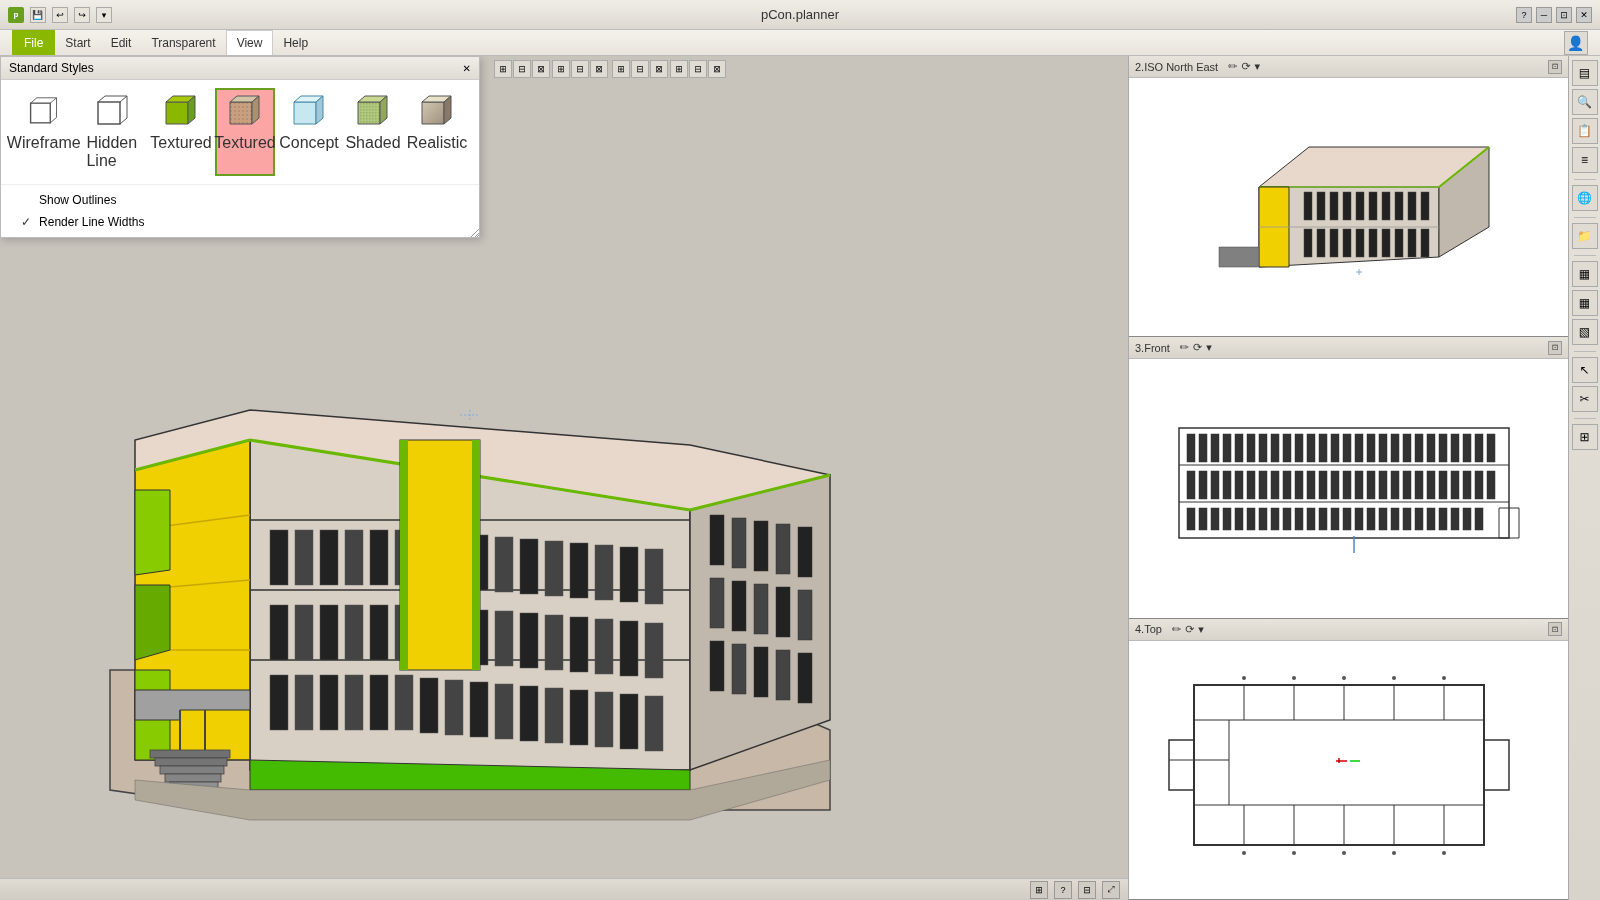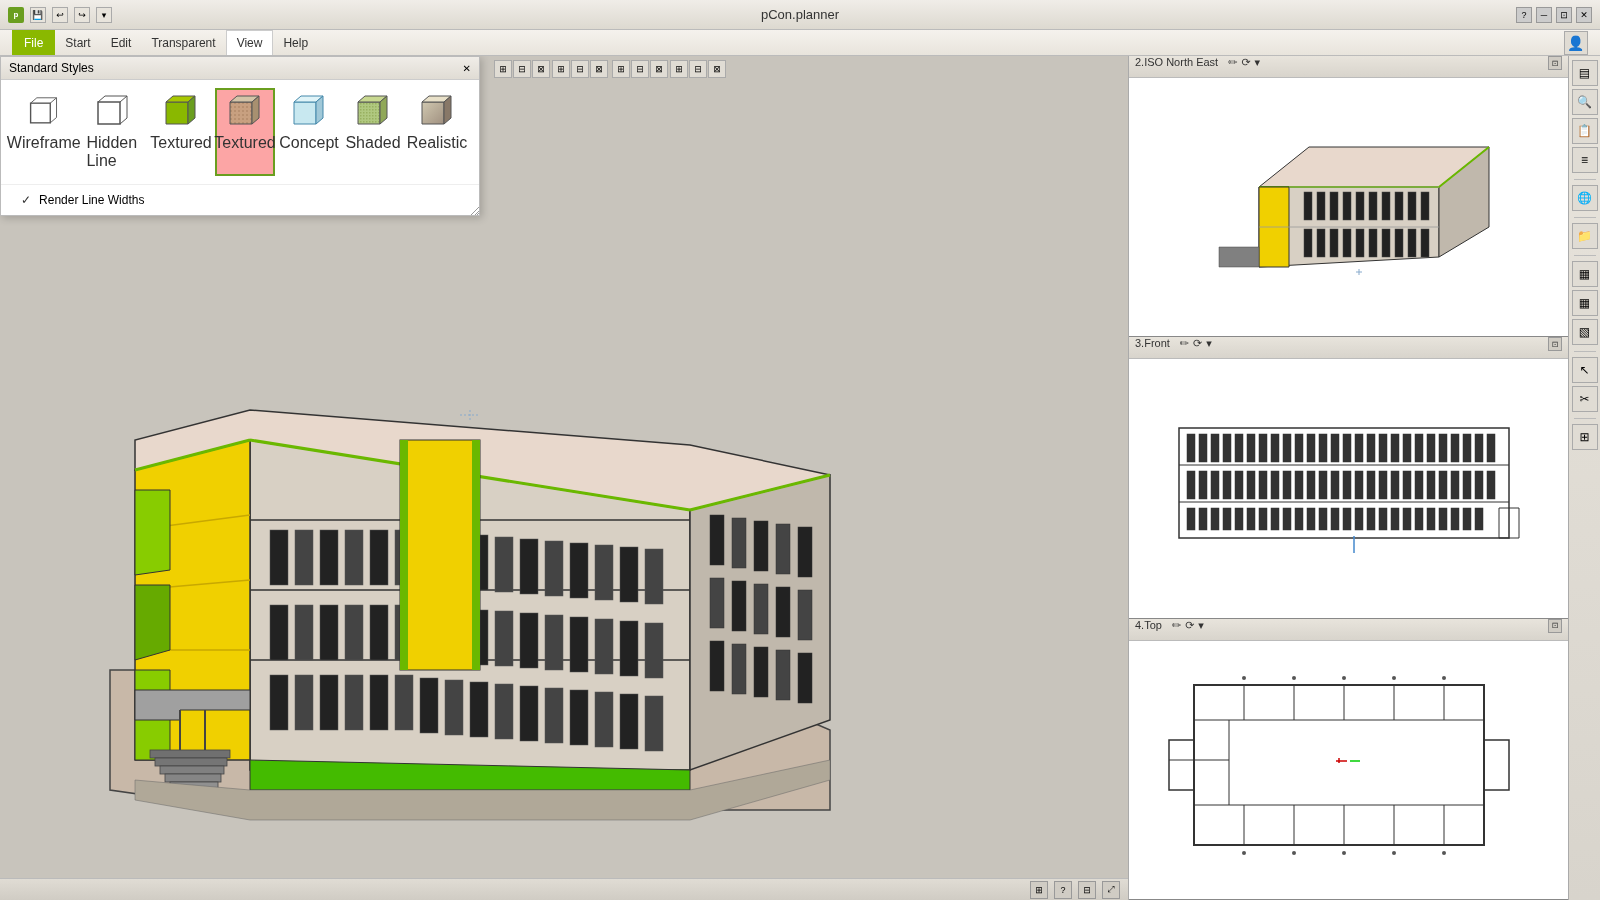--- a/index.html
+++ b/index.html
@@ -216,20 +216,21 @@
       flex: 1;
       border-bottom: 1px solid #888;
       position: relative;
       background: white;
       overflow: hidden;
     }
     .viewport-header {
       height: 22px;
       background: linear-gradient(to bottom, #e8e4dc, #d8d4cc);
       display: flex;
+      align-items: center;
       padding: 0 6px;
       font-size: 11px;
       color: #333;
       border-bottom: 1px solid #bbb;
       gap: 4px;
     }
     .viewport-header-title { font-weight: normal; }
     .viewport-controls { margin-left: auto; display: flex; gap: 4px; }
     .vp-btn {
       width: 14px; height: 14px;
@@ -444,20 +445,24 @@
               </defs>
               <polygon points="4,30 4,8 26,8 26,30" fill="url(#realgr1)" stroke="#555" stroke-width="1"></polygon>
               <polygon points="4,8 11,2 33,2 26,8" fill="#e8e0c8" stroke="#555" stroke-width="1"></polygon>
               <polygon points="26,8 33,2 33,24 26,30" fill="#887868" stroke="#555" stroke-width="1"></polygon>
             </svg>
           </div>
           <span class="style-label">Realistic</span>
         </div>
       </div>
       <div id="styles-menu-items">
+        <div class="styles-menu-item">
+          <span class="checkmark">&nbsp;&nbsp;&nbsp;</span>
+          <span>Show Outlines</span>
+        </div>
         <div class="styles-menu-item">
           <span class="checkmark">✓</span>
           <span>Render Line Widths</span>
         </div>
       </div>
       <div id="dropdown-resize">
         <svg width="12" height="12" viewBox="0 0 12 12">
           <path d="M8,12 L12,8 M4,12 L12,4 M10,12 L12,10" stroke="#999" stroke-width="1"></path>
         </svg>
       </div>

